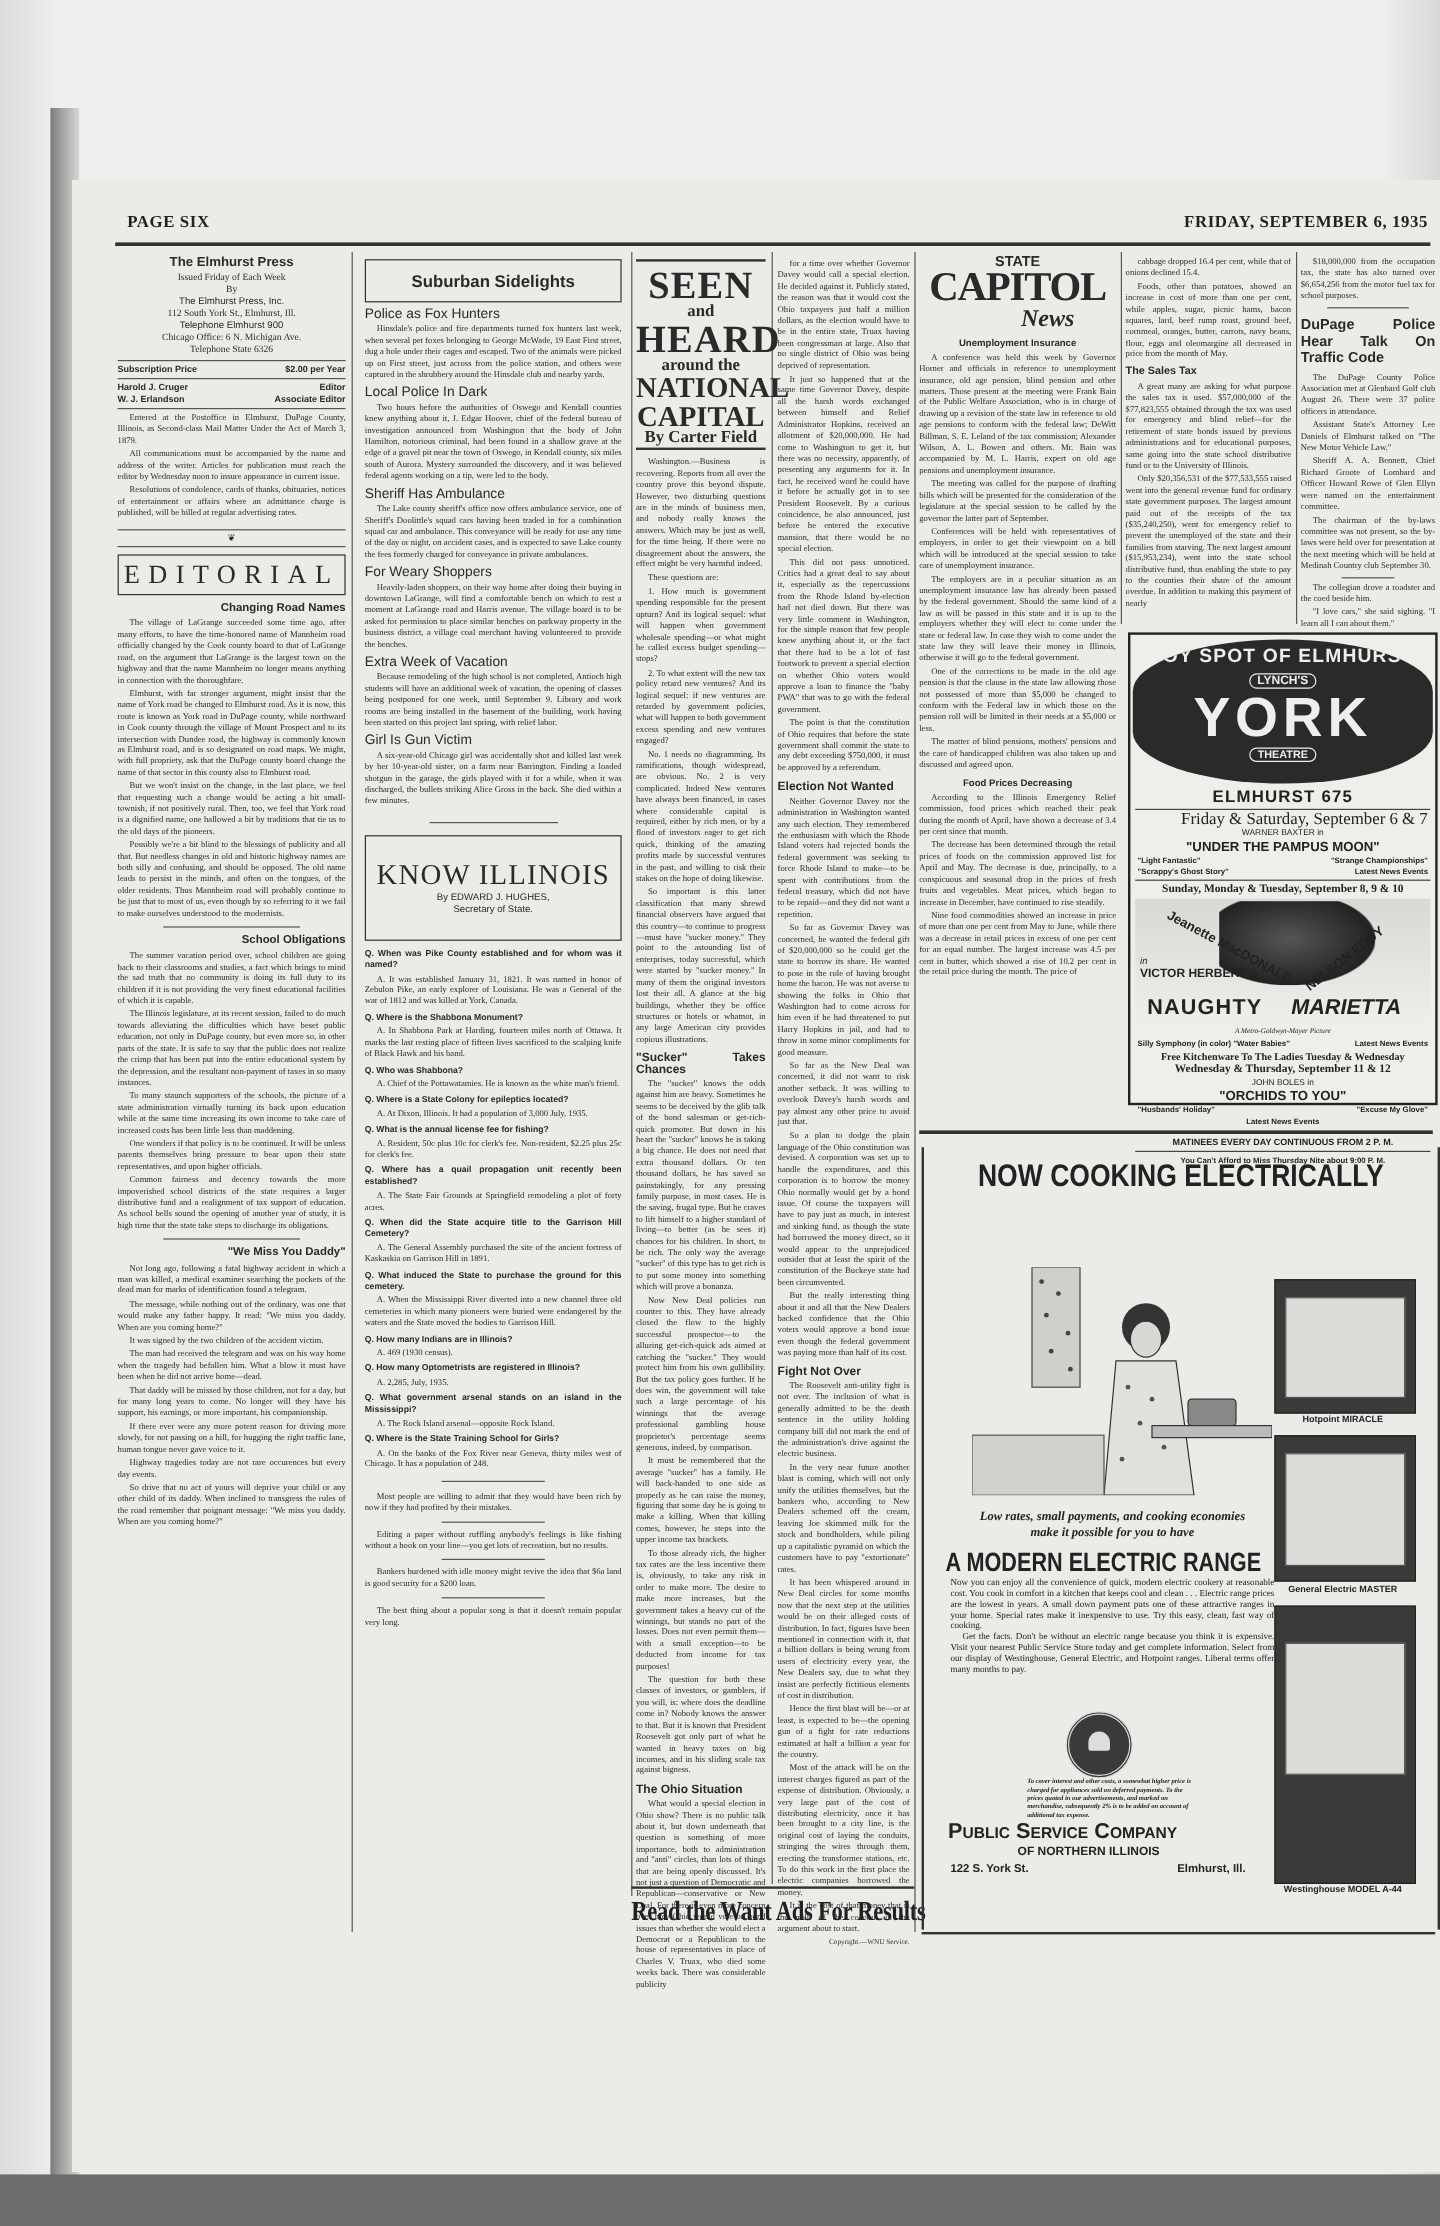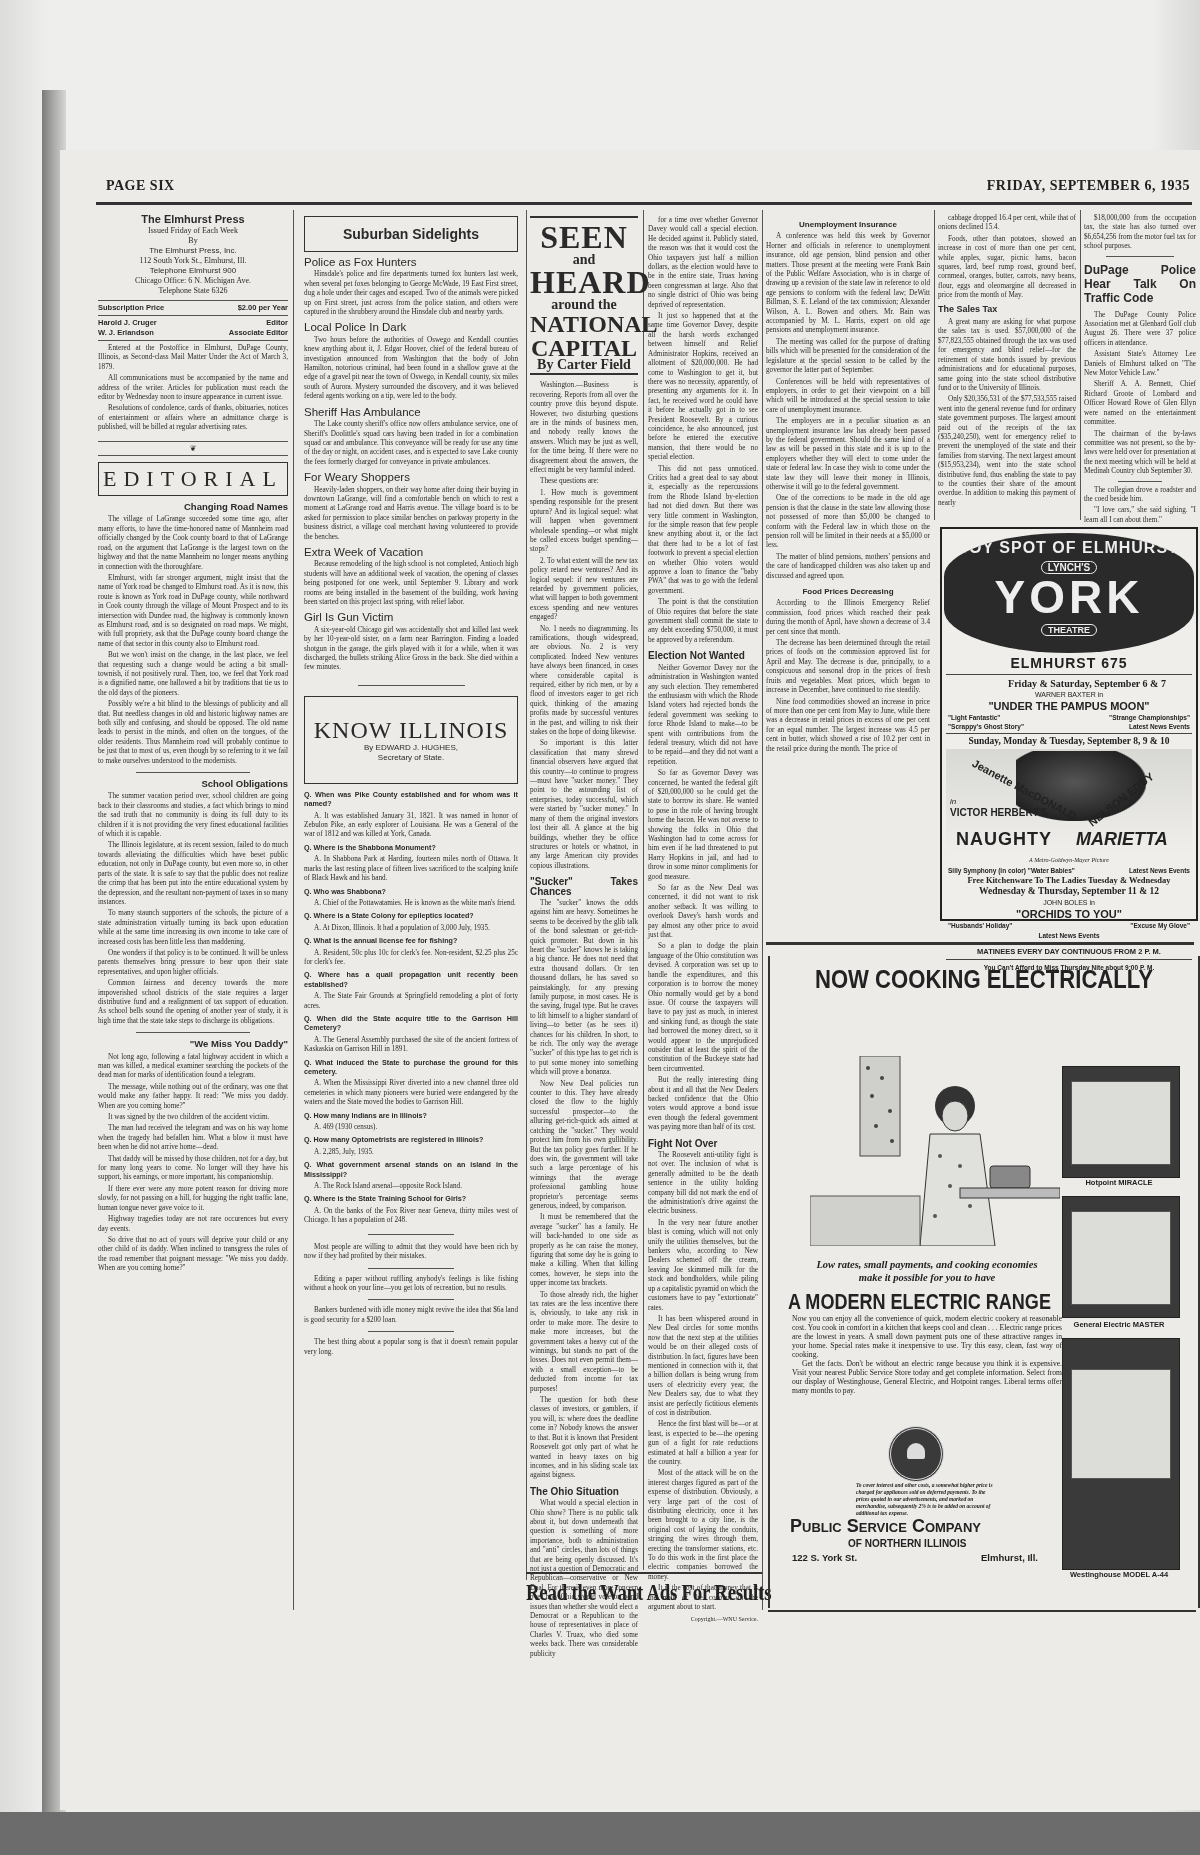--- a/index.html
+++ b/index.html
@@ -253,20 +253,25 @@
   <p>Hence the first blast will be—or at least, is expected to be—the opening gun of a fight for rate reductions estimated at half a billion a year for the country.</p>
   <p>Most of the attack will be on the interest charges figured as part of the expense of distribution. Obviously, a very large part of the cost of distributing electricity, once it has been brought to a city line, is the original cost of laying the conduits, stringing the wires through them, erecting the transformer stations, etc. To do this work in the first place the electric companies borrowed the money.</p>
   <p>It is the cost of that money that is the milk of the coconut in the argument about to start.</p>
   <div style="text-align:right;font-size:6px;">Copyright.—WNU Service.</div>
 </div>
 
 <div class="rule" style="left:526px;top:1572px;width:236px;height:2px;"></div>
 <div class="want">Read the Want Ads For Results</div>
 
 <div class="col" style="left:766px;top:214px;width:164px;">
+  <div class="capitol">
+    <div class="st">STATE</div>
+    <div class="cap">CAPITOL</div>
+    <div class="news">News</div>
+  </div>
   <div class="hd3" style="text-align:center;font-size:8px;">Unemployment Insurance</div>
   <p>A conference was held this week by Governor Horner and officials in reference to unemployment insurance, old age pension, blind pension and other matters. Those present at the meeting were Frank Bain of the Public Welfare Association, who is in charge of drawing up a revision of the state law in reference to old age pensions to conform with the federal law; DeWitt Billman, S. E. Leland of the tax commission; Alexander Wilson, A. L. Bowen and others. Mr. Bain was accompanied by M. L. Harris, expert on old age pensions and unemployment insurance.</p>
   <p>The meeting was called for the purpose of drafting bills which will be presented for the consideration of the legislature at the special session to be called by the governor the latter part of September.</p>
   <p>Conferences will be held with representatives of employers, in order to get their viewpoint on a bill which will be introduced at the special session to take care of unemployment insurance.</p>
   <p>The employers are in a peculiar situation as an unemployment insurance law has already been passed by the federal government. Should the same kind of a law as will be passed in this state and it is up to the employers whether they will elect to come under the state or federal law. In case they wish to come under the state law they will leave their money in Illinois, otherwise it will go to the federal government.</p>
   <p>One of the corrections to be made in the old age pension is that the clause in the state law allowing those not possessed of more than $5,000 be changed to conform with the Federal law in which those on the pension roll will be limited in their needs at a $5,000 or less.</p>
   <p>The matter of blind pensions, mothers' pensions and the care of handicapped children was also taken up and discussed and agreed upon.</p>
   <div class="hd3" style="text-align:center;font-size:8px;">Food Prices Decreasing</div>
   <p>According to the Illinois Emergency Relief commission, food prices which reached their peak during the month of April, have shown a decrease of 3.4 per cent since that month.</p>
   <p>The decrease has been determined through the retail prices of foods on the commission approved list for April and May. The decrease is due, principally, to a conspicuous and seasonal drop in the prices of fresh fruits and vegetables. Meat prices, which began to increase in December, have continued to rise steadily.</p>
@@ -297,21 +302,21 @@
 
 <div class="york">
   <div class="yorkbanner">
     <div class="joy">JOY SPOT OF ELMHURST</div>
     <div><span class="lynch">LYNCH'S</span></div>
     <div class="yorkword">YORK</div>
     <div><span class="lynch theatre">THEATRE</span></div>
   </div>
   <div class="elm">ELMHURST 675</div>
   <div style="border-top:1px solid #444;margin:3px 4px;"></div>
-  <div class="yl" style="font-weight:bold;font-size:10px;padding-left:36px;">Friday &amp; Saturday, September 6 &amp; 7</div>
+  <div class="yl" style="font-weight:normal;font-size:14px;padding-left:36px;">Friday &amp; Saturday, September 6 &amp; 7</div>
   <div class="yl" style="font-family:'Liberation Sans',sans-serif;font-size:7px;">WARNER BAXTER in</div>
   <div class="ylb">"UNDER THE PAMPUS MOON"</div>
   <div class="ysm">
       <span>"Light Fantastic"</span>
       <span>"Strange Championships"</span>
     </div>
   <div class="ysm">
       <span>"Scrappy's Ghost Story"</span>
       <span>Latest News Events</span>
     </div>

